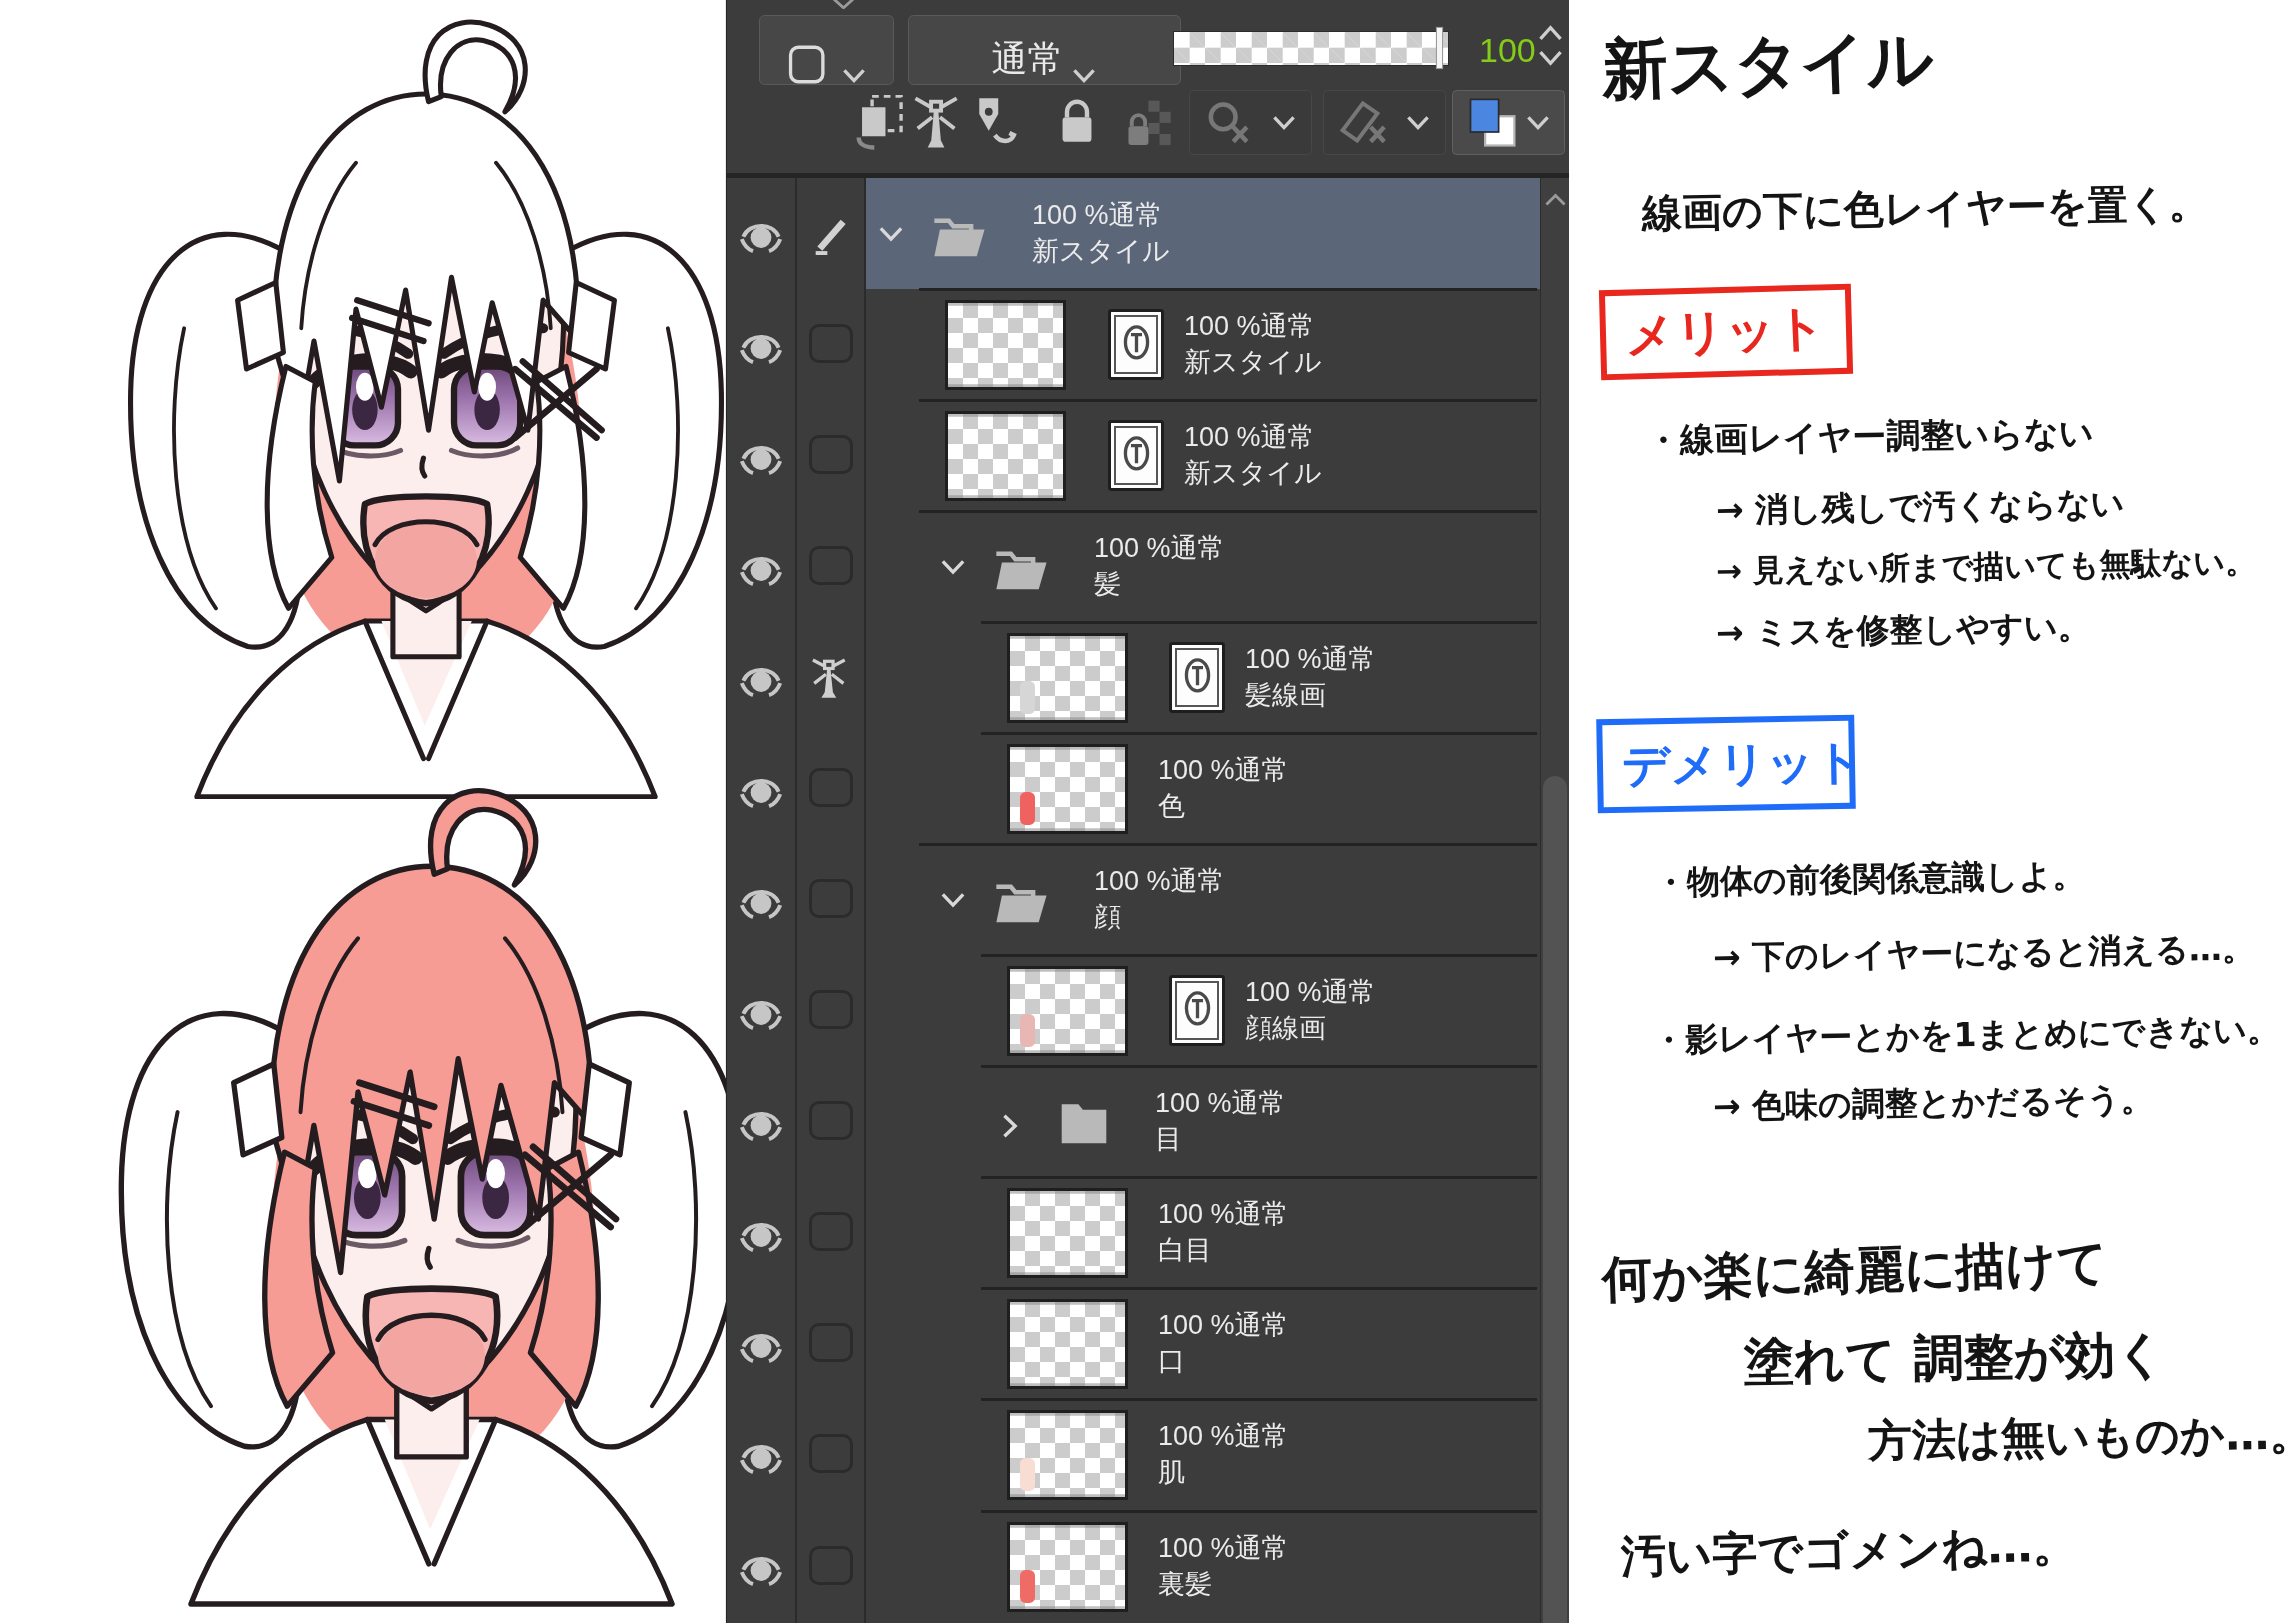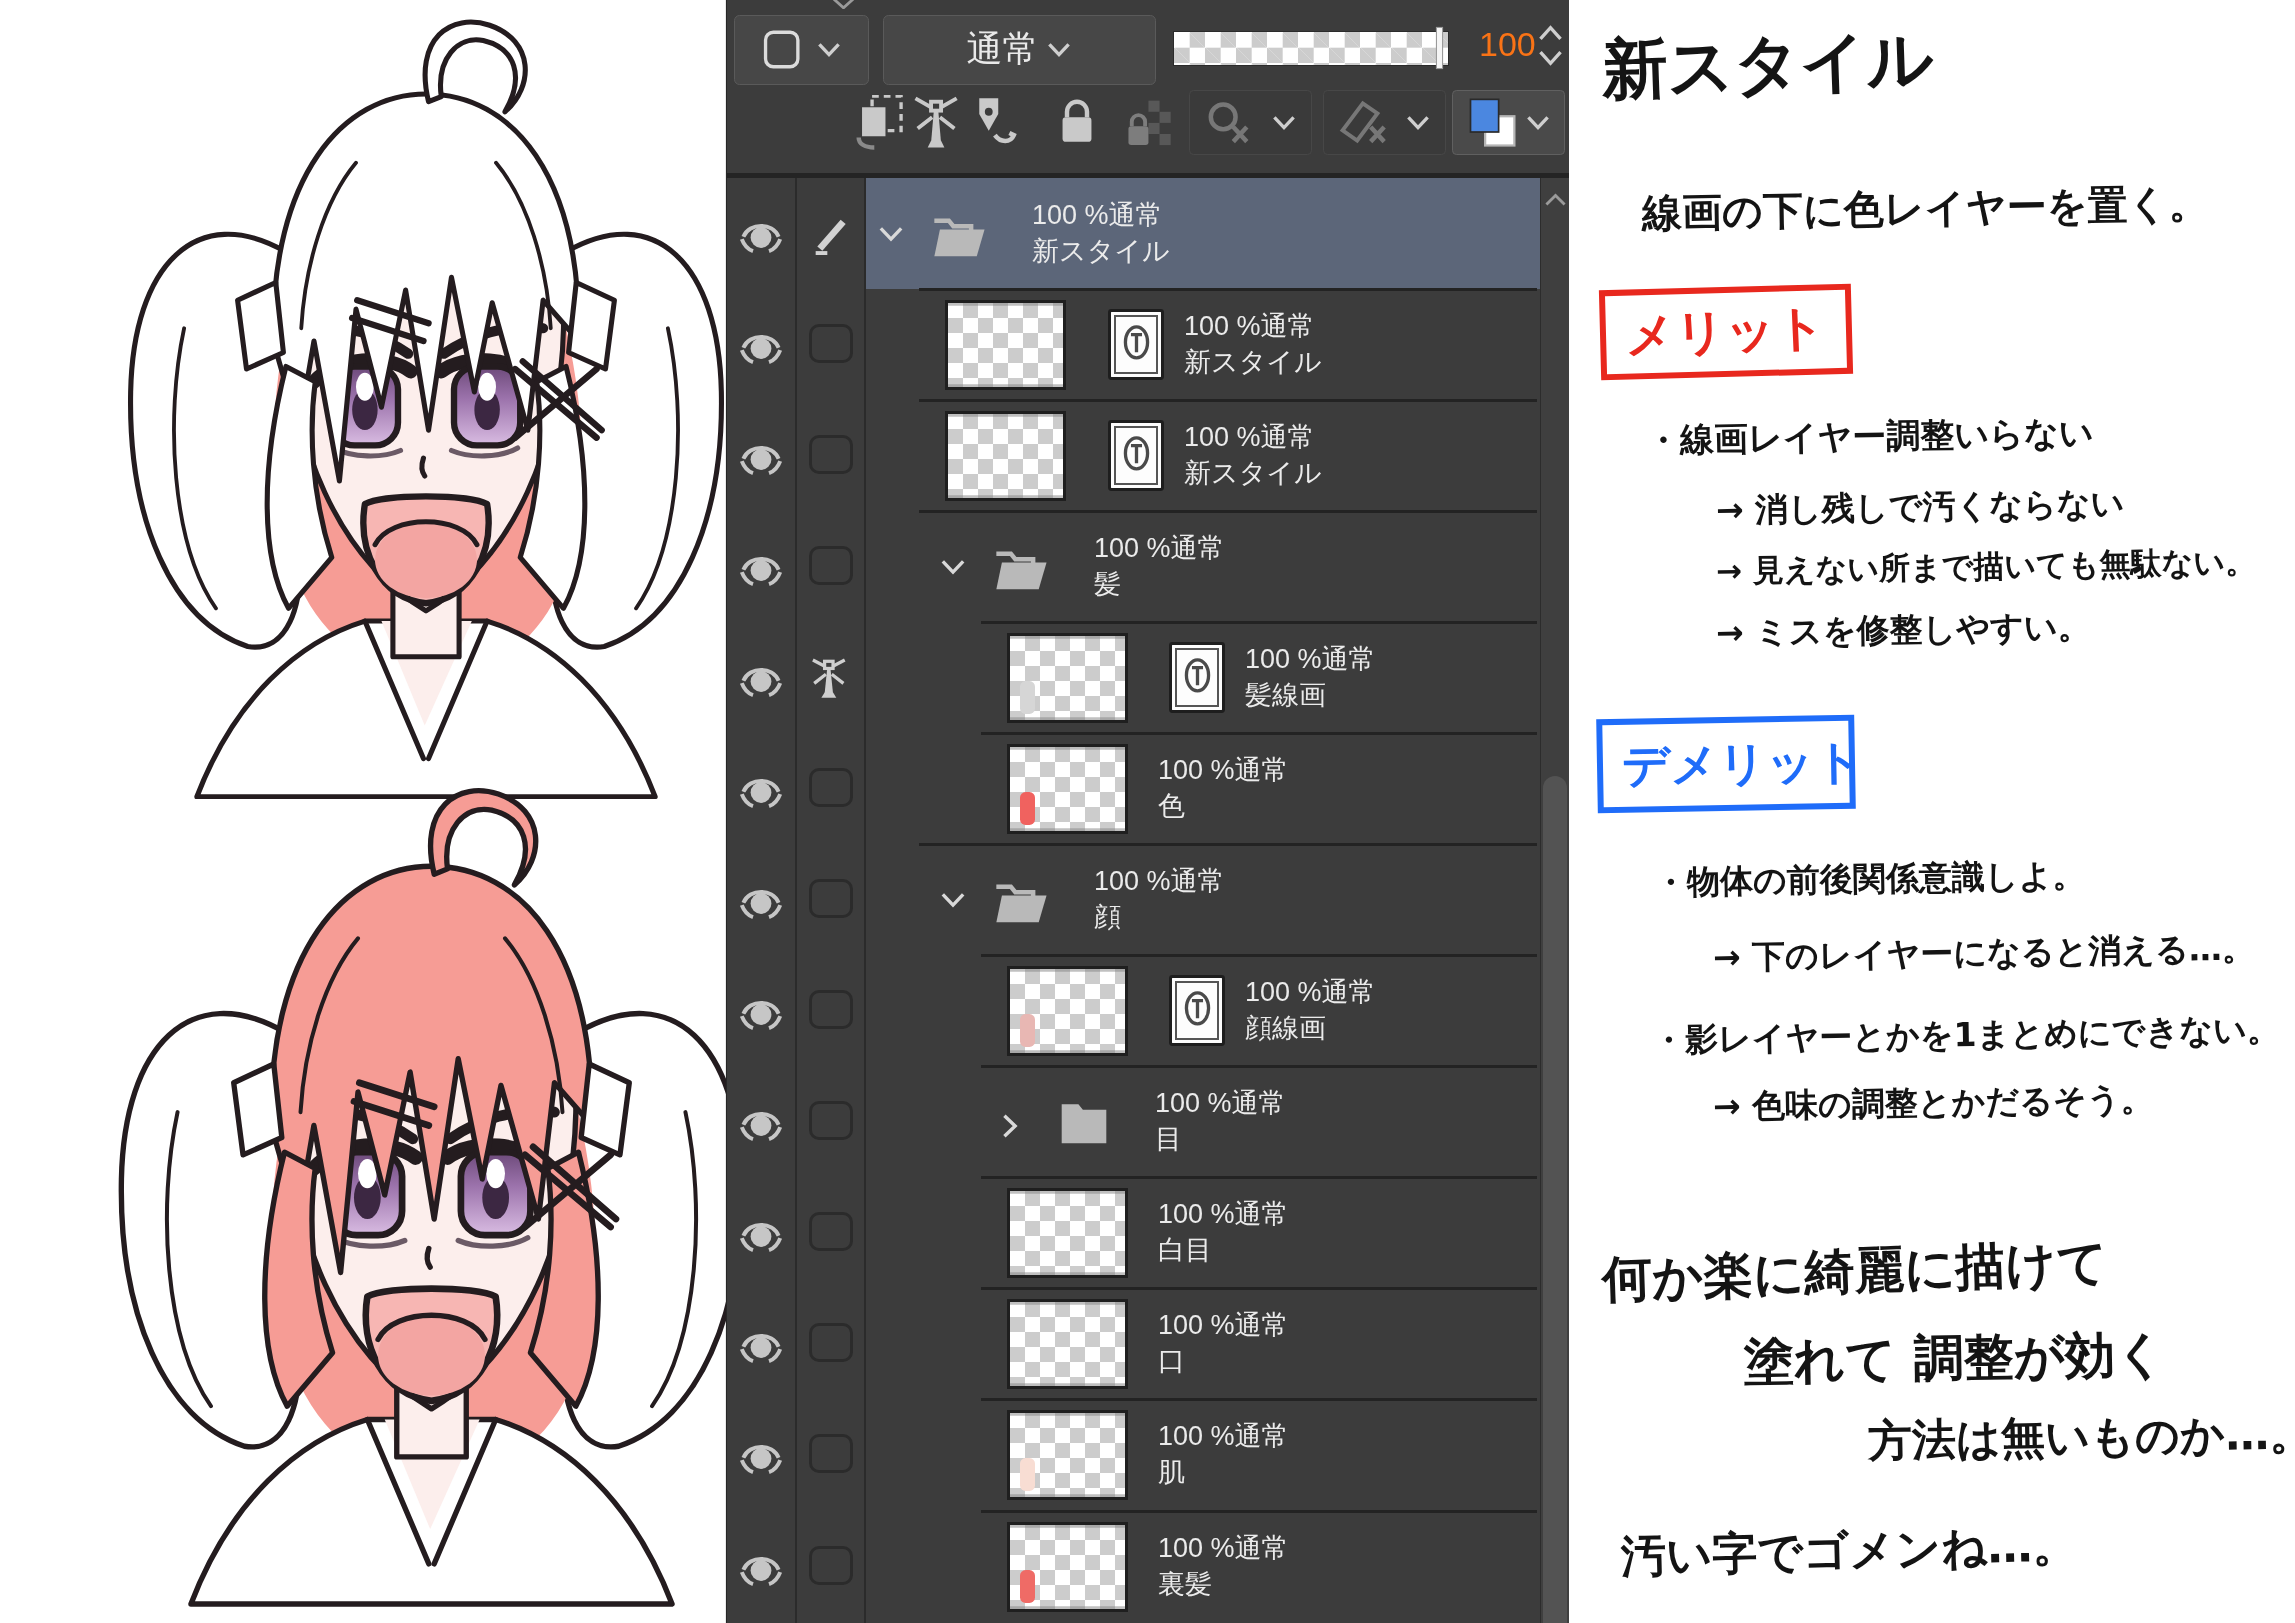--- a/index.html
+++ b/index.html
@@ -21,40 +21,40 @@
   #portrait-bottom{--hair:var(--hair-pink);}
 
   
   #layer-panel{
     position:absolute;left:727px;top:0;width:842px;height:1623px;
     background:var(--panel-bg);
     box-shadow:-1.1px 0 0 #262626;
   }
   .btn{
     position:absolute;background:#474747;border:1.7px solid #5a5a5a;border-radius:5.6px;
-    box-sizing:border-box;display:flex;align-items:center;justify-content:center;gap:7.9px;
+    box-sizing:border-box;display:flex;align-items:flex-end;justify-content:center;gap:7.9px;margin-left:25px;
   }
   #blend-select{left:156px;top:14.6px;width:273px;height:70px;}
   #blend-select .lbl{color:#e9e9e9;font-size:36px;}
   #mini-dropdown{left:7.3px;top:14.6px;width:135px;height:70px;}
   .chev{width:26px;height:17px;}
   .chev polyline{fill:none;stroke:#cfcfcf;stroke-width:6;}
   #top-diamond{position:absolute;left:97px;top:0;width:39px;height:9px;overflow:hidden;}
 
   #opacity-slider{
     position:absolute;left:446px;top:31px;width:276px;height:35px;
     border:1.7px solid #2b2b2b;box-sizing:border-box;
     background:#fff;
     background-image:
       linear-gradient(45deg,var(--checker) 25%,transparent 25%,transparent 75%,var(--checker) 75%),
       linear-gradient(45deg,var(--checker) 25%,transparent 25%,transparent 75%,var(--checker) 75%);
     background-size:31px 31px;background-position:0 0,15.7px 15.7px;
   }
   #opacity-handle{position:absolute;right:5.6px;top:-4.5px;width:5.6px;height:40px;background:#f5f5f5;box-shadow:0 0 0 1.1px #9a9a9a;}
-  #opacity-value{position:absolute;left:752px;top:25px;color:#f97316;font-size:34px;}
+  #opacity-value{position:absolute;left:752px;top:31px;color:#84cc16;font-size:34px;}
   #opacity-spinner{position:absolute;left:809px;top:22.4px;width:29px;height:47px;}
 
   #icon-row{position:absolute;left:0;top:90px;width:842px;height:73px;}
   .tool-ic{position:absolute;top:4.5px;}
   .tool-btn{
     position:absolute;top:0;height:65px;background:#3a3a3a;border:1.7px solid #474747;border-radius:4.5px;
     box-sizing:border-box;display:flex;align-items:center;justify-content:center;gap:5.6px;
   }
   #toolbar-divider{position:absolute;left:0;top:173px;width:842px;height:4.5px;background:#242424;}
 

